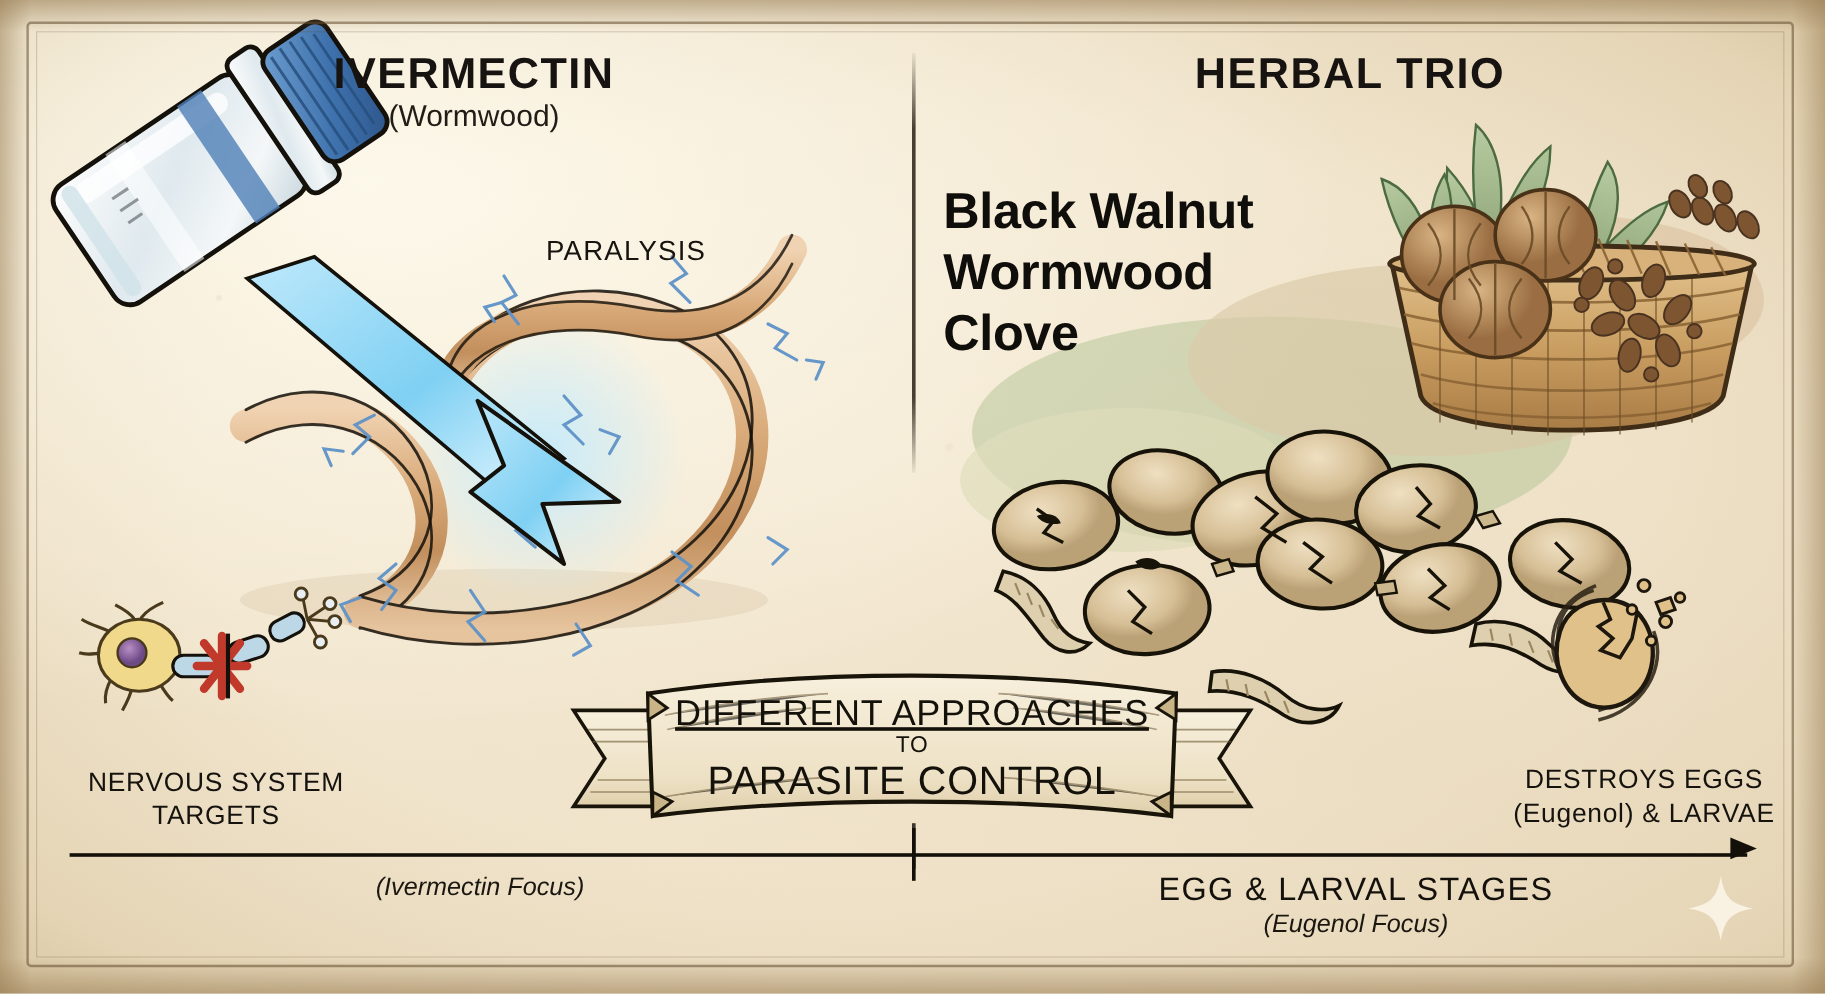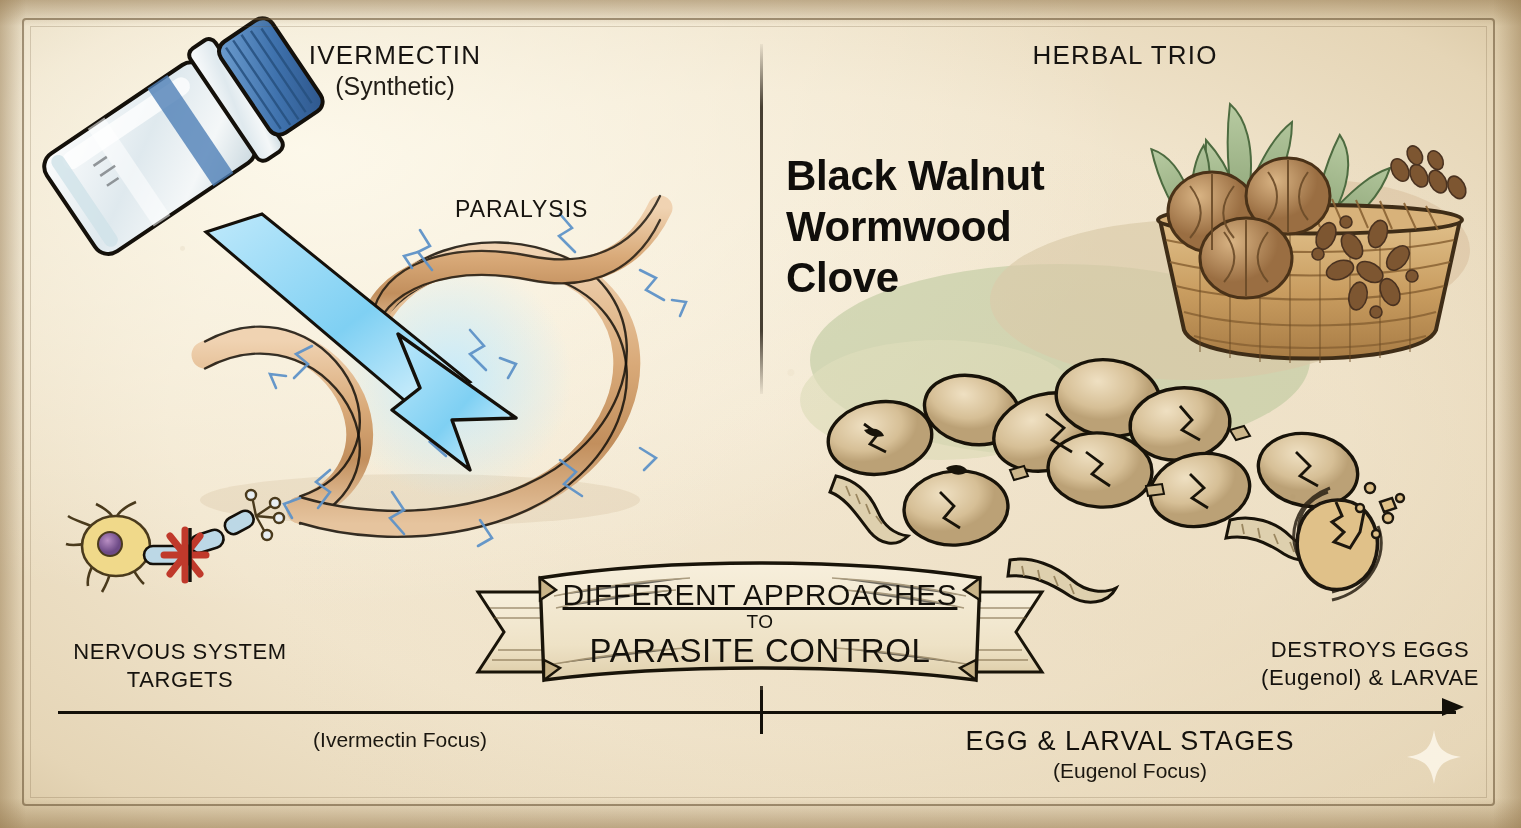--- a/index.html
+++ b/index.html
@@ -30,42 +30,42 @@
   .frame:after{content:"";position:absolute;left:6px;top:6px;right:6px;bottom:6px;
          border:1px solid rgba(98,76,46,.22);}
 
   .divider{position:absolute;left:760px;top:44px;width:3px;height:350px;
            background:linear-gradient(to bottom,rgba(40,32,20,.05),rgba(40,32,20,.85) 18%,rgba(40,32,20,.85) 82%,rgba(40,32,20,.05));}
   .divider2{position:absolute;left:760px;top:686px;width:3px;height:38px;
            background:rgba(30,24,14,.85);}
 
   
   .col-head{position:absolute;text-align:center;}
-  .col-head .title{font-size:26px;font-weight:400;letter-spacing:1.2px;color:#161310;line-height:1.05;text-align:center;}
+  .col-head .title{font-size:36px;font-weight:700;letter-spacing:1.2px;color:#161310;line-height:1.05;text-align:center;}
   .col-head .sub{font-size:25px;color:#211d16;margin-top:3px;}
   #head-left{left:160px;top:42px;width:470px;}
   #head-right{left:890px;top:42px;width:470px;}
 
   .herb-list{position:absolute;left:786px;top:150px;font-size:42px;font-weight:700;
              line-height:1.22;color:#100e0b;letter-spacing:-.3px;}
 
   .paralysis{position:absolute;left:455px;top:196px;font-size:23px;letter-spacing:1px;color:#17140f;}
 
   .cap{position:absolute;text-align:center;font-size:22px;letter-spacing:.6px;color:#16130e;line-height:1.25;}
   #cap-left{left:30px;top:638px;width:300px;}
   #cap-right{left:1230px;top:636px;width:280px;}
 
   
   .axis{position:absolute;left:58px;top:711px;width:1398px;height:3px;background:#131009;}
   .axis-head{position:absolute;left:1442px;top:698px;width:0;height:0;
              border-left:22px solid #131009;border-top:9px solid transparent;border-bottom:9px solid transparent;}
   .axis-tick{position:absolute;left:760px;top:690px;width:3px;height:44px;background:#131009;}
   .axis-lbl{position:absolute;text-align:center;}
   .axis-lbl .m{font-size:27px;letter-spacing:1.1px;color:#14110c;}
-  .axis-lbl .s{font-size:21px;color:#1b1710;margin-top:2px;}
+  .axis-lbl .s{font-size:21px;color:#1b1710;margin-top:2px;font-style:italic;}
   #axis-left{left:220px;top:726px;width:360px;}
   #axis-right{left:930px;top:726px;width:400px;}
 
   
   .ribbon{position:absolute;left:470px;top:556px;width:580px;height:148px;}
   .ribbon svg{position:absolute;inset:0;}
   .ribbon .txt{position:absolute;inset:0;display:flex;flex-direction:column;align-items:center;
                justify-content:center;transform:translateY(-6px);}
   .ribbon .l1{font-size:30px;letter-spacing:.6px;color:#14110b;text-decoration:underline;}
   .ribbon .l2{font-size:19px;letter-spacing:.6px;color:#14110b;line-height:1.1;}
@@ -369,21 +369,21 @@
   <div class="edge b"></div>
   <div class="edge l"></div>
   <div class="edge r"></div>
   <div class="frame"></div>
 
   <div class="divider"></div>
   <div class="divider2"></div>
 
   <div class="col-head" id="head-left">
     <div class="title">IVERMECTIN</div>
-    <div class="sub">(Synthetic)</div>
+    <div class="sub">(Wormwood)</div>
   </div>
 
   <div class="col-head" id="head-right">
     <div class="title">HERBAL TRIO</div>
   </div>
 
   <div class="herb-list">
     <div>Black Walnut</div>
     <div>Wormwood</div>
     <div>Clove</div>

